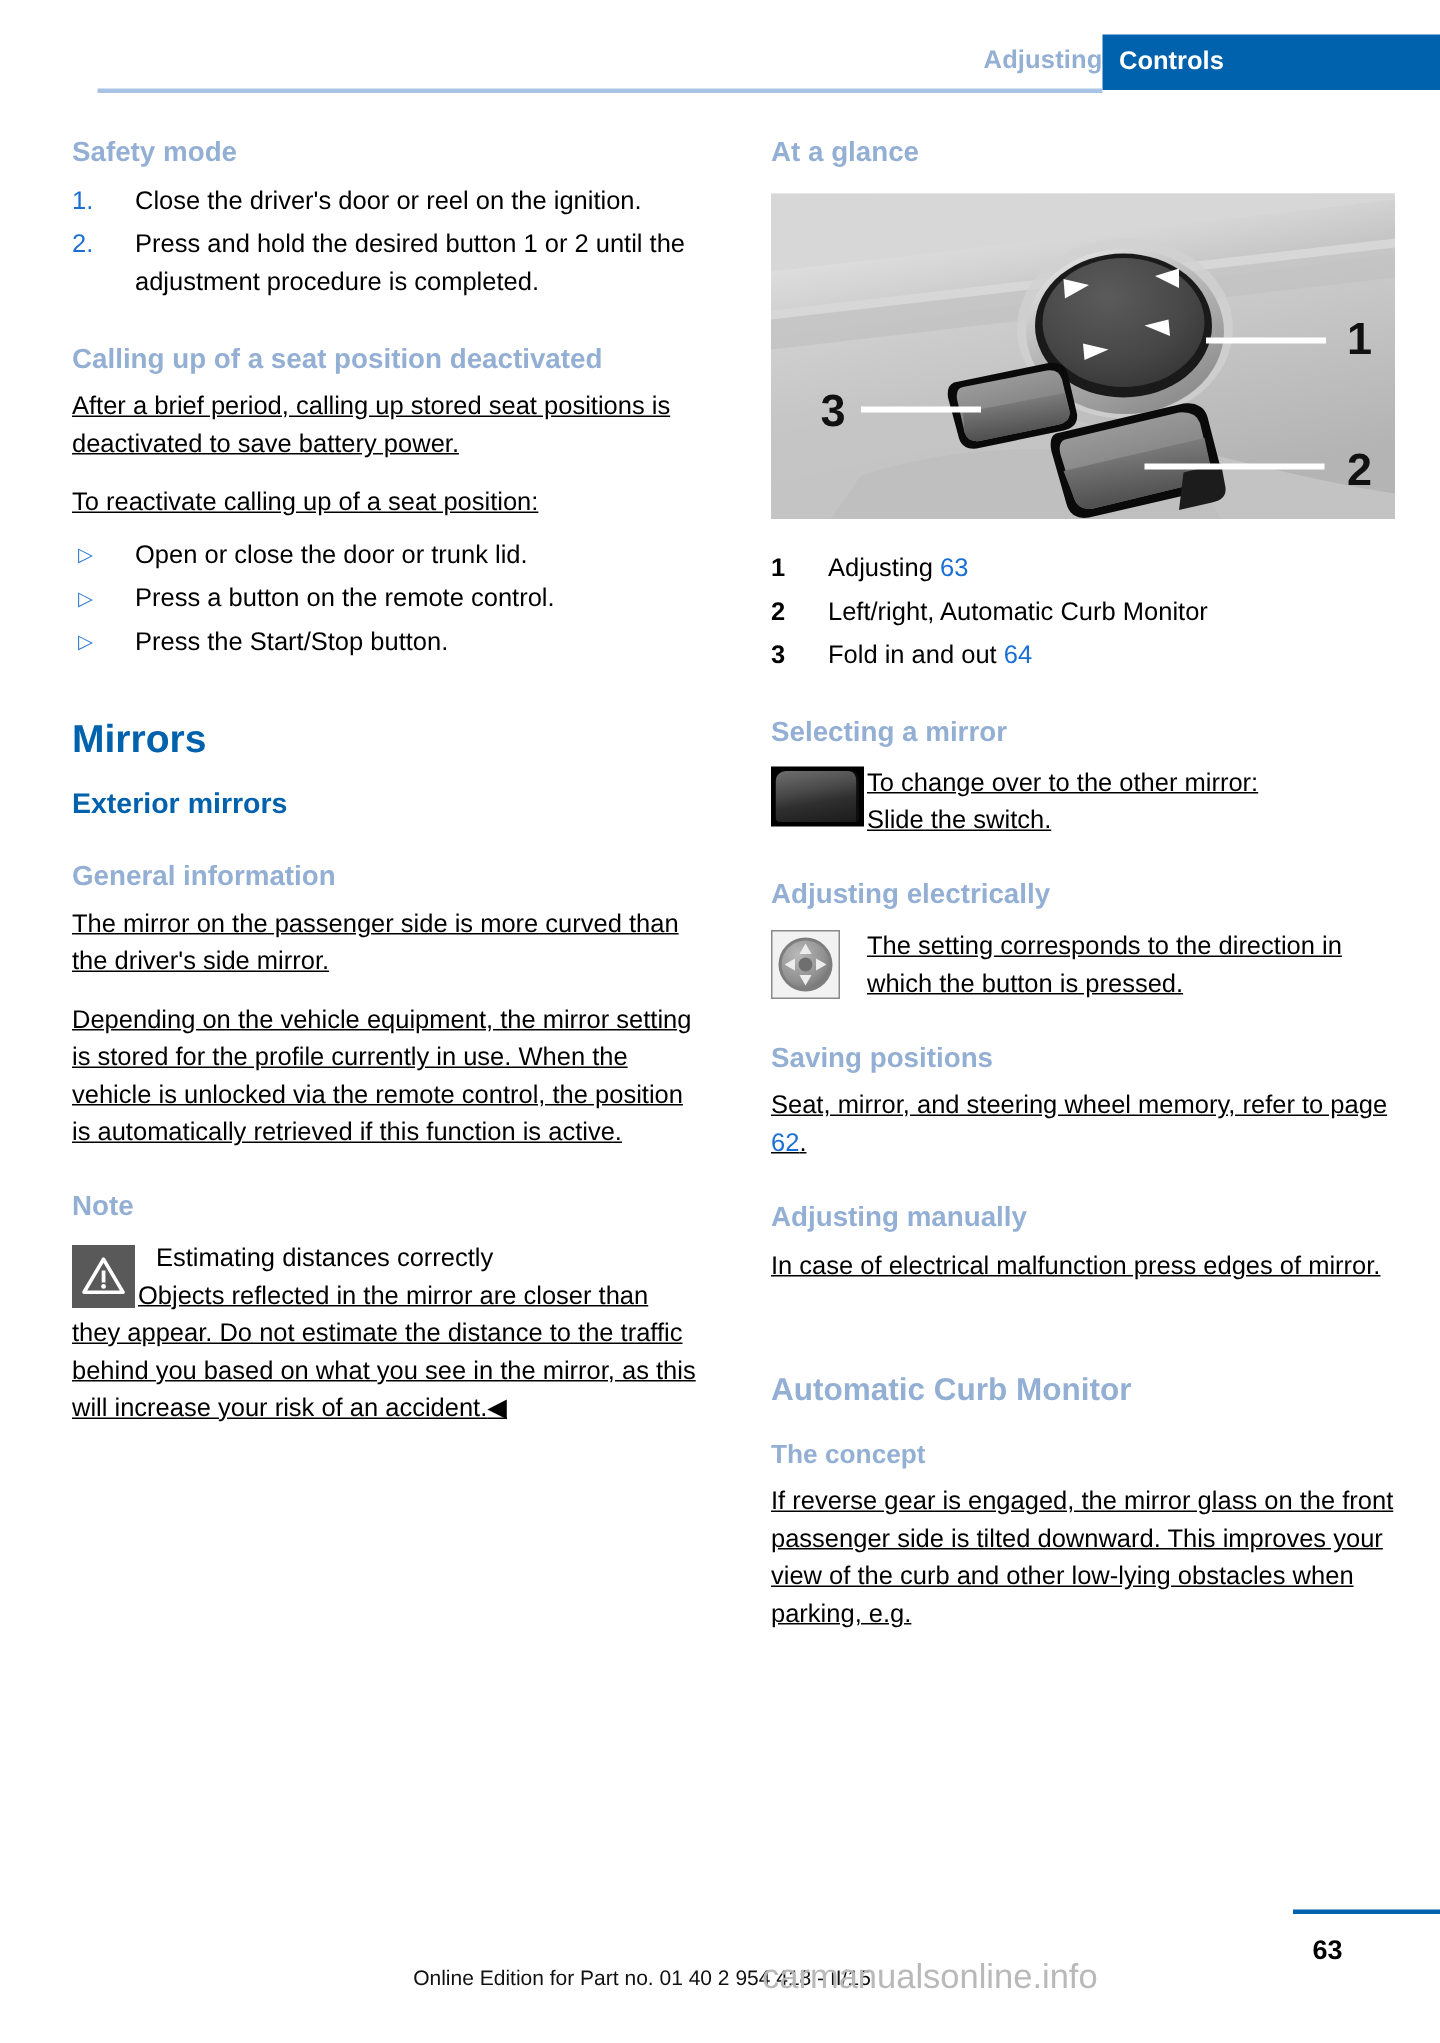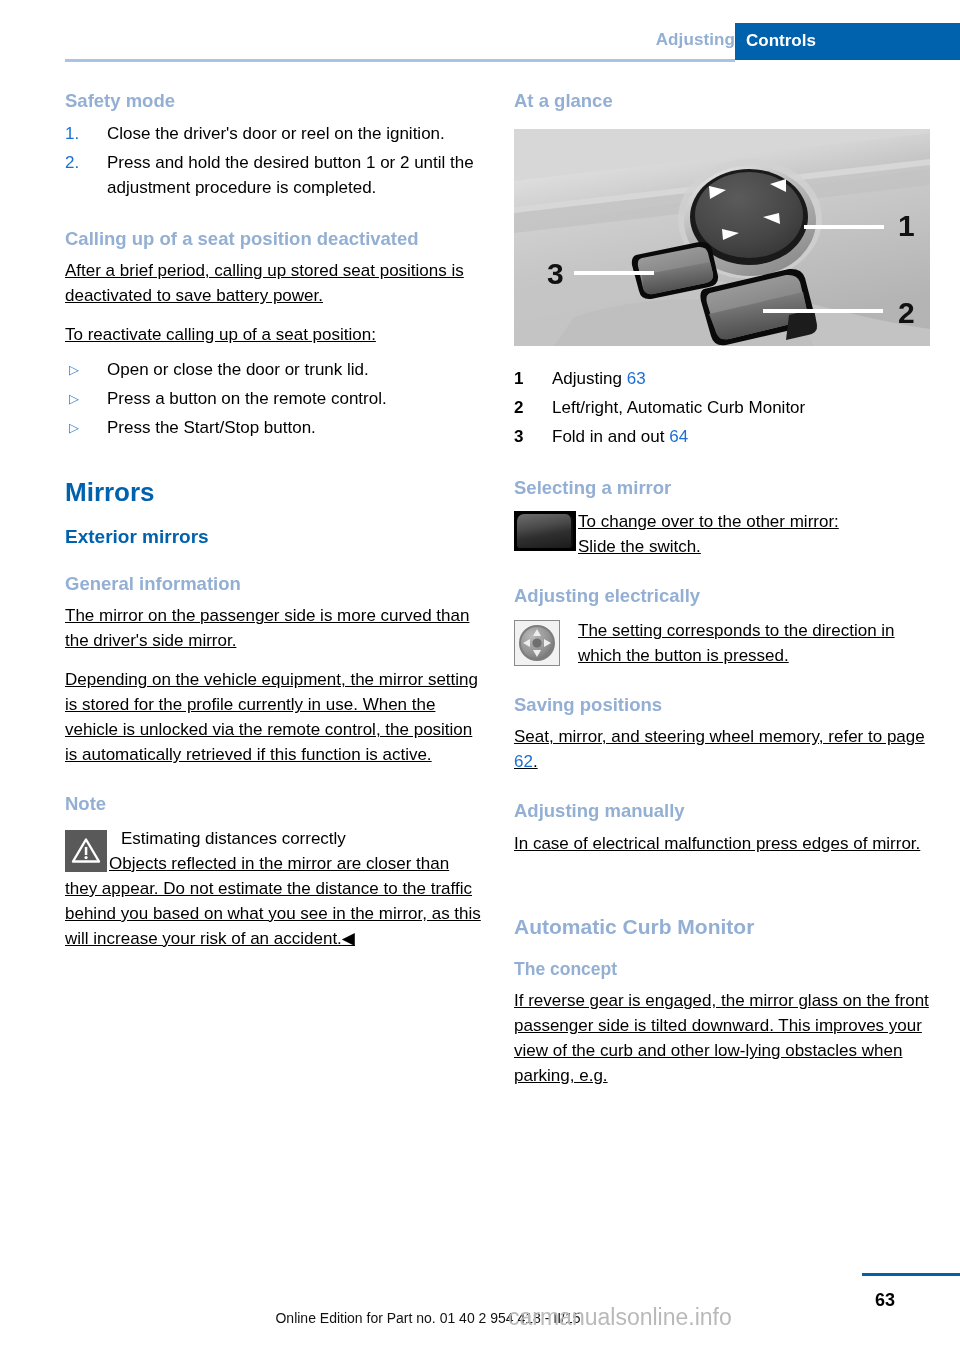--- a/index.html
+++ b/index.html
@@ -62,21 +62,21 @@
     position: absolute;
     left: 0;
     top: 90px;
     width: 960px;
   }
   .col {
     position: absolute;
     top: 0;
     width: 416px;
   }
-  .col-left  { left: 65px; }
+  .col-left  { left: 48px; }
   .col-right { left: 514px; }
 
   
   h1.sec-title {
     font-size: 26px;
     font-weight: bold;
     color: #0061ad;
     margin: 0;
     padding: 0;
     line-height: 1.15;

